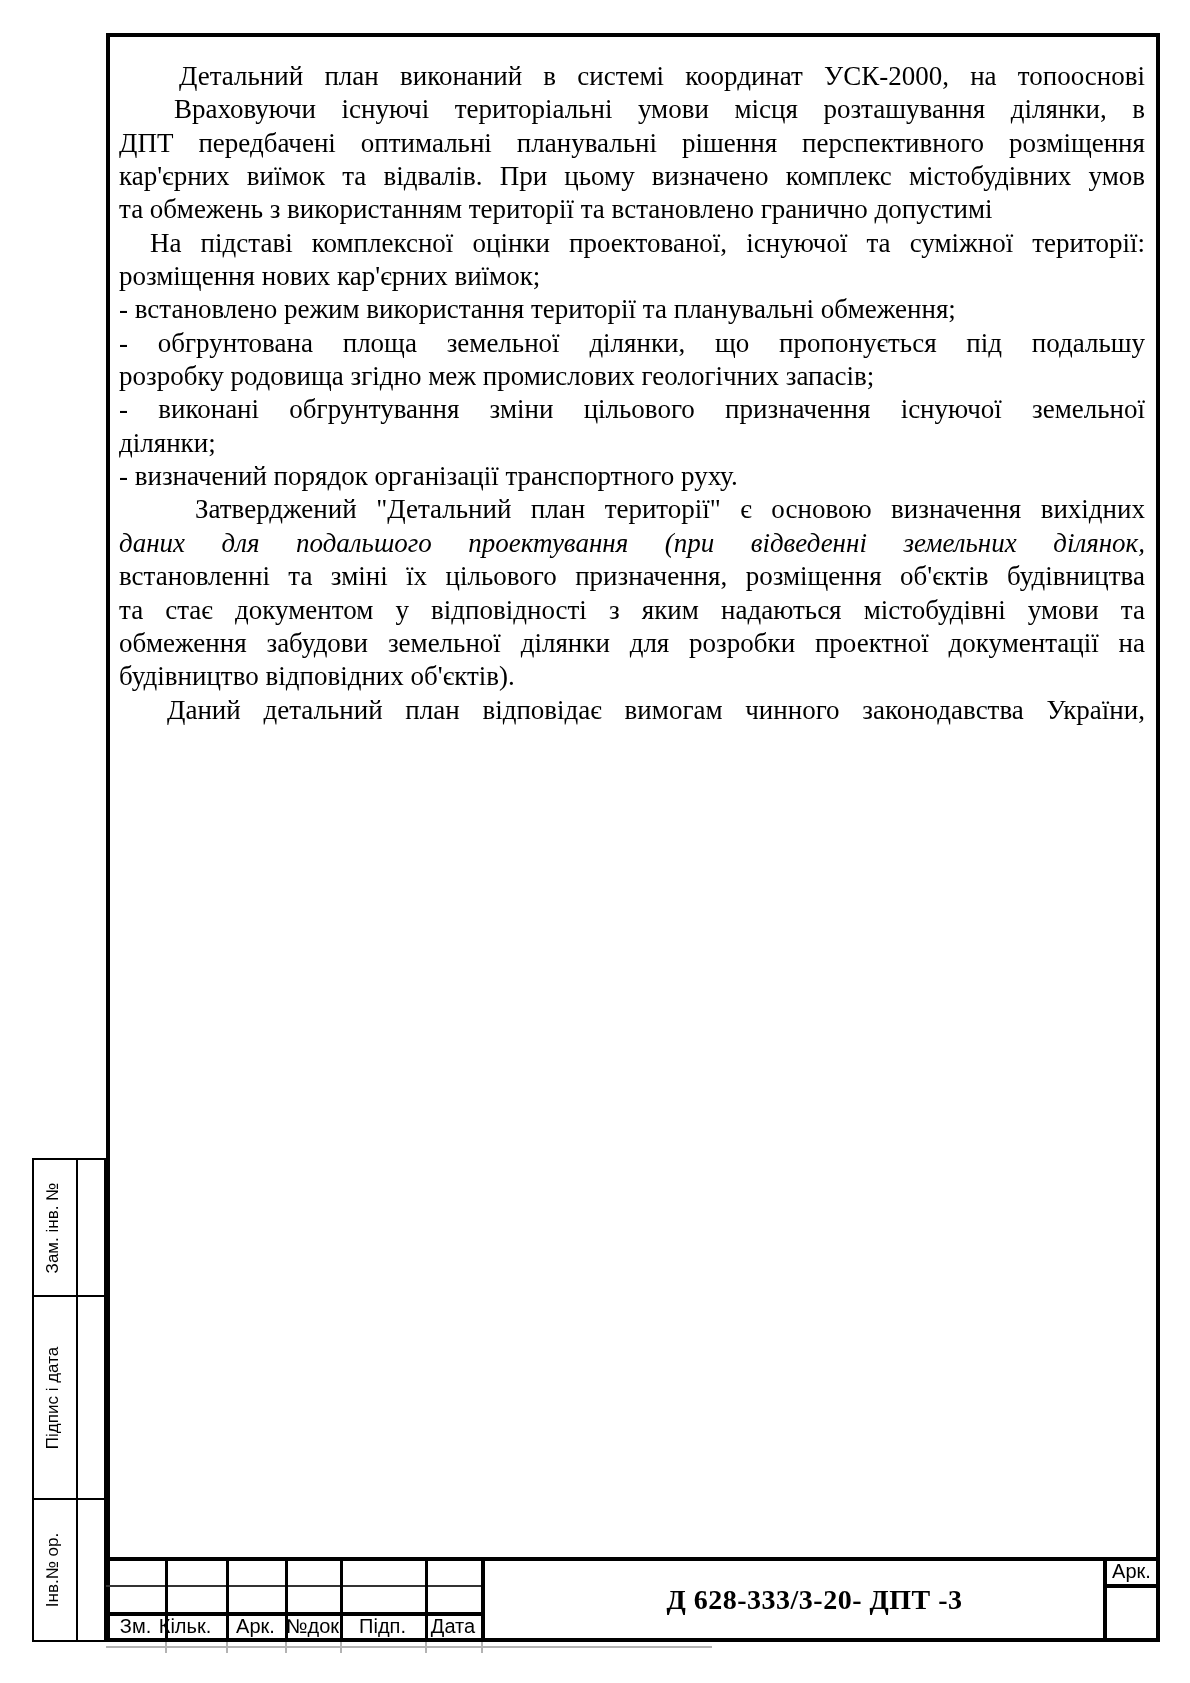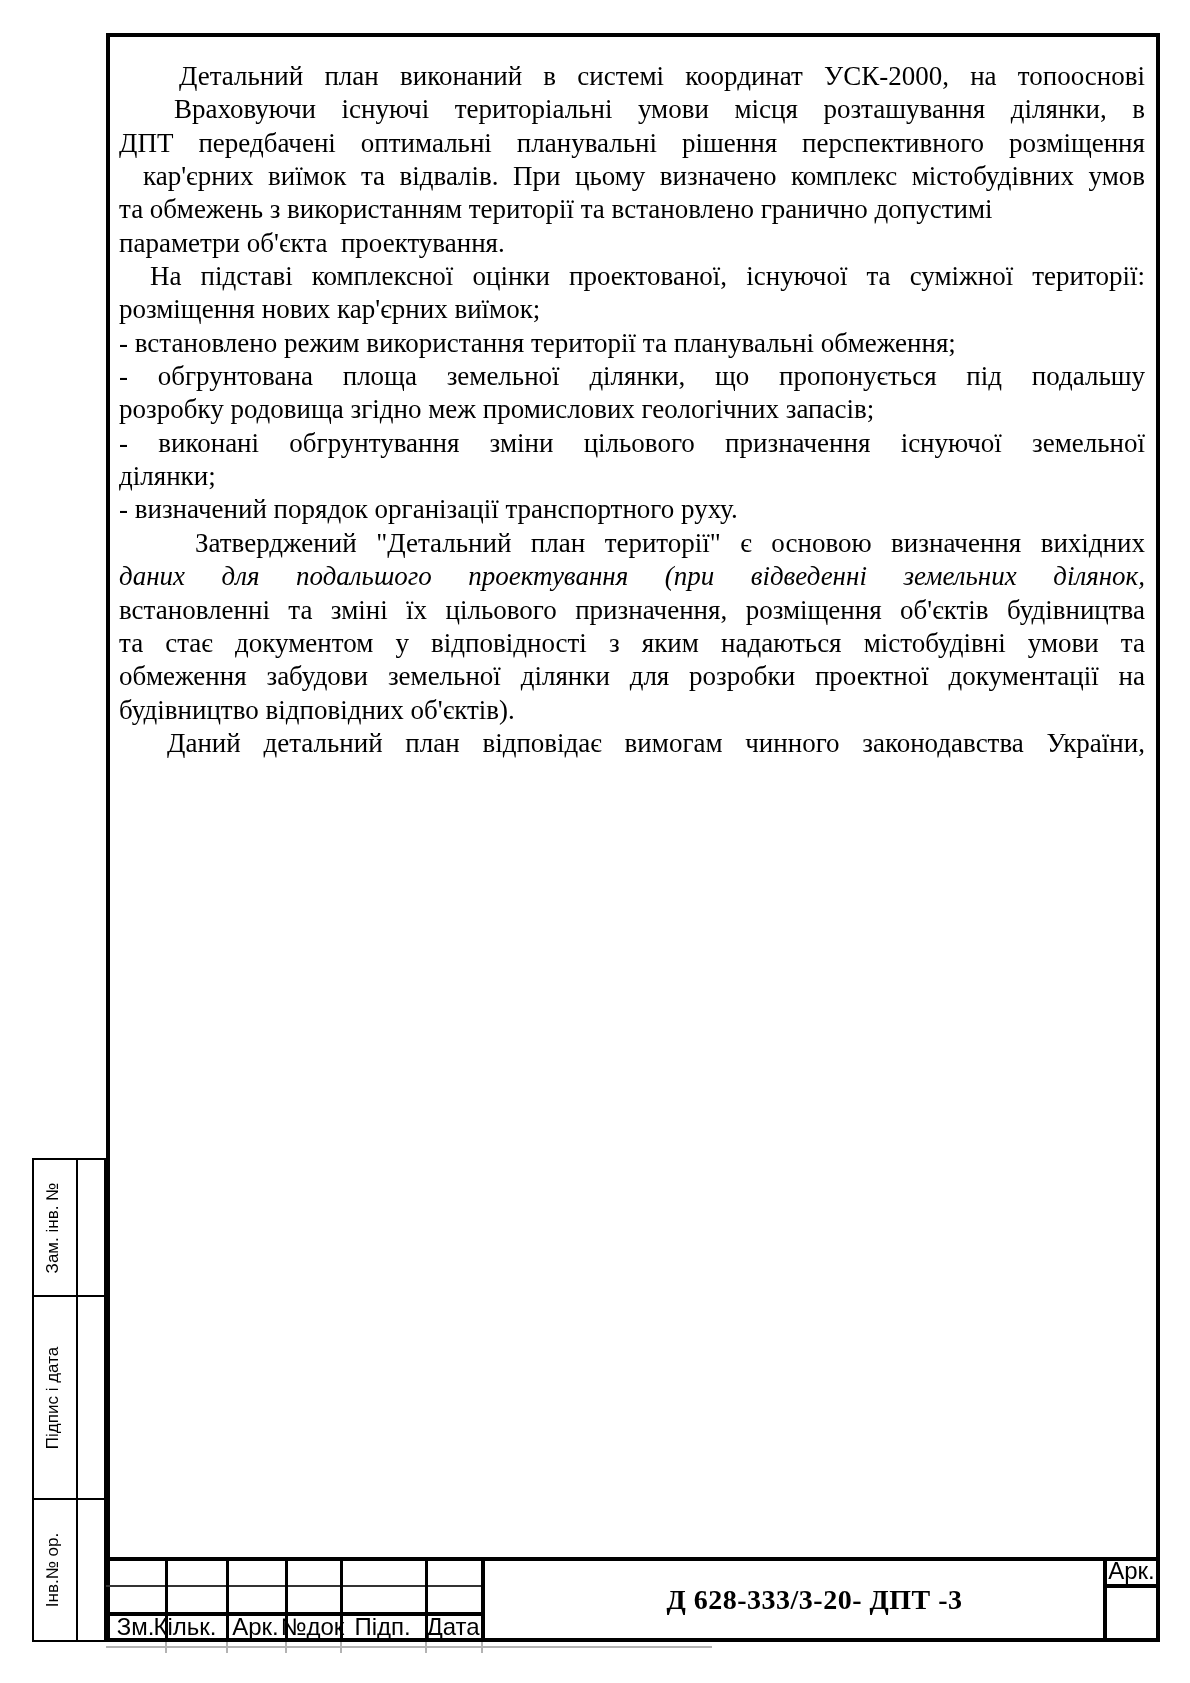--- a/index.html
+++ b/index.html
@@ -8,42 +8,41 @@
   .frame{position:absolute;left:106px;top:33px;width:1054px;height:1609px;
          border:4px solid #000;box-sizing:border-box;}
   .body-text{position:absolute;left:119px;top:60px;width:1026px;
              font-size:27px;color:#000;}
   .line{height:33.35px;line-height:33.35px;white-space:pre;overflow:visible;}
   .line.j{white-space:normal;text-align:justify;text-align-last:justify;}
   .hline{position:absolute;background:#000;}
   .vline{position:absolute;background:#000;}
   .faint{background:#b3b3b3;}
   .cell{position:absolute;display:flex;align-items:center;justify-content:center;
-        font-family:"Liberation Sans",sans-serif;font-size:24px;color:#000;}
+        font-family:"Liberation Sans",sans-serif;font-size:20px;color:#000;}
   .doc-num{position:absolute;display:flex;align-items:center;justify-content:center;
            font-family:"Liberation Serif",serif;font-weight:bold;font-size:28px;
            letter-spacing:0.5px;color:#000;}
   .vbox{position:absolute;border:2px solid #000;box-sizing:border-box;}
   .vtext{position:absolute;left:19px;top:50%;transform:translate(-50%,-50%) rotate(-90deg);
          white-space:nowrap;font-family:"Liberation Sans",sans-serif;font-size:17px;color:#000;}
 </style>
 </head>
 <body>
 
 <div class="page">
 
   <div class="frame"></div>
 
   <div class="body-text" id="body-lines">
       <div class="line j" style="padding-left: 60px;">Детальний план виконаний в системі координат УСК-2000, на топооснові</div>
       <div class="line j" style="padding-left: 55px;">Враховуючи існуючі територіальні умови місця розташування ділянки, в</div>
       <div class="line j" style="padding-left: 0px;">ДПТ передбачені оптимальні планувальні рішення перспективного розміщення</div>
-      <div class="line j" style="padding-left: 0px; margin-left: 24px;">кар'єрних виїмок та відвалів. При цьому визначено комплекс містобудівних умов</div>
+      <div class="line j" style="padding-left: 0px;">кар'єрних виїмок та відвалів. При цьому визначено комплекс містобудівних умов</div>
       <div class="line" style="padding-left: 0px;">та обмежень з використанням території та встановлено гранично допустимі</div>
-      <div class="line" style="padding-left: 0px;">параметри об'єкта  проектування.</div>
       <div class="line j" style="padding-left: 31px;">На підставі комплексної оцінки проектованої, існуючої та суміжної території:</div>
       <div class="line" style="padding-left: 0px;">розміщення нових кар'єрних виїмок;</div>
       <div class="line" style="padding-left: 0px;">- встановлено режим використання території та планувальні обмеження;</div>
       <div class="line j" style="padding-left: 0px;">- обгрунтована площа земельної ділянки, що пропонується під подальшу</div>
       <div class="line" style="padding-left: 0px;">розробку родовища згідно меж промислових геологічних запасів;</div>
       <div class="line j" style="padding-left: 0px;">- виконані обгрунтування зміни цільового призначення існуючої земельної</div>
       <div class="line" style="padding-left: 0px;">ділянки;</div>
       <div class="line" style="padding-left: 0px;">- визначений порядок організації транспортного руху.</div>
       <div class="line j" style="padding-left: 76px;">Затверджений "Детальний план території" є основою визначення вихідних</div>
       <div class="line j" style="padding-left: 0px; font-style: italic;">даних для подальшого проектування (при відведенні земельних ділянок,</div>

